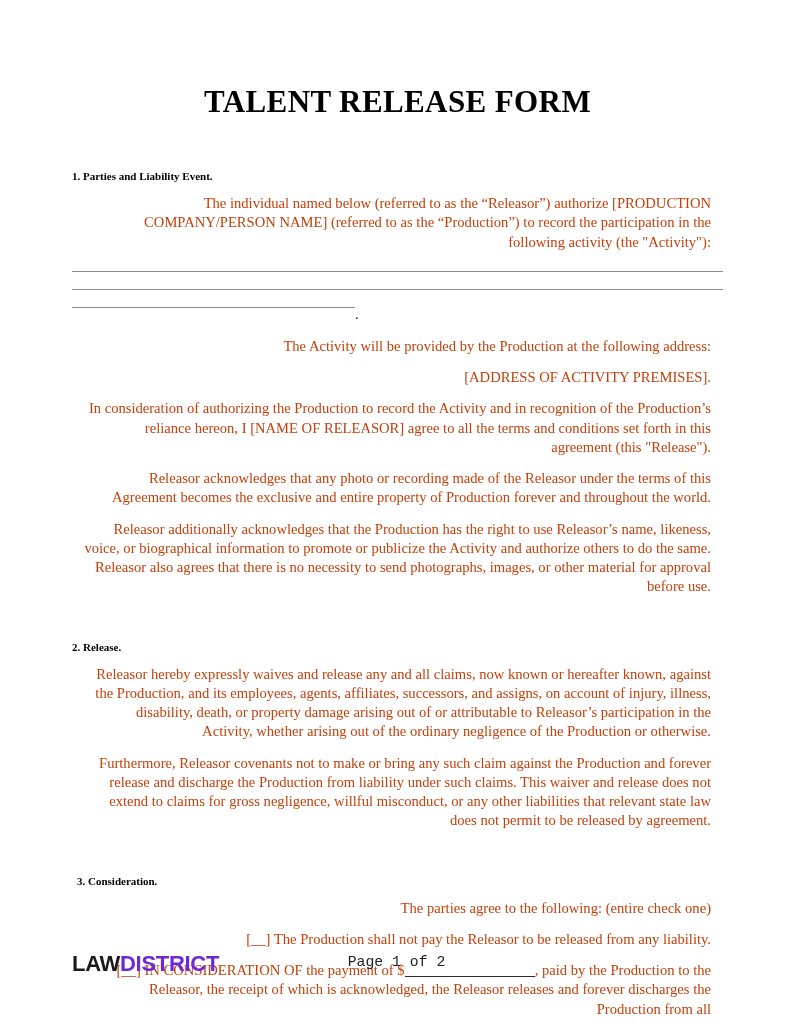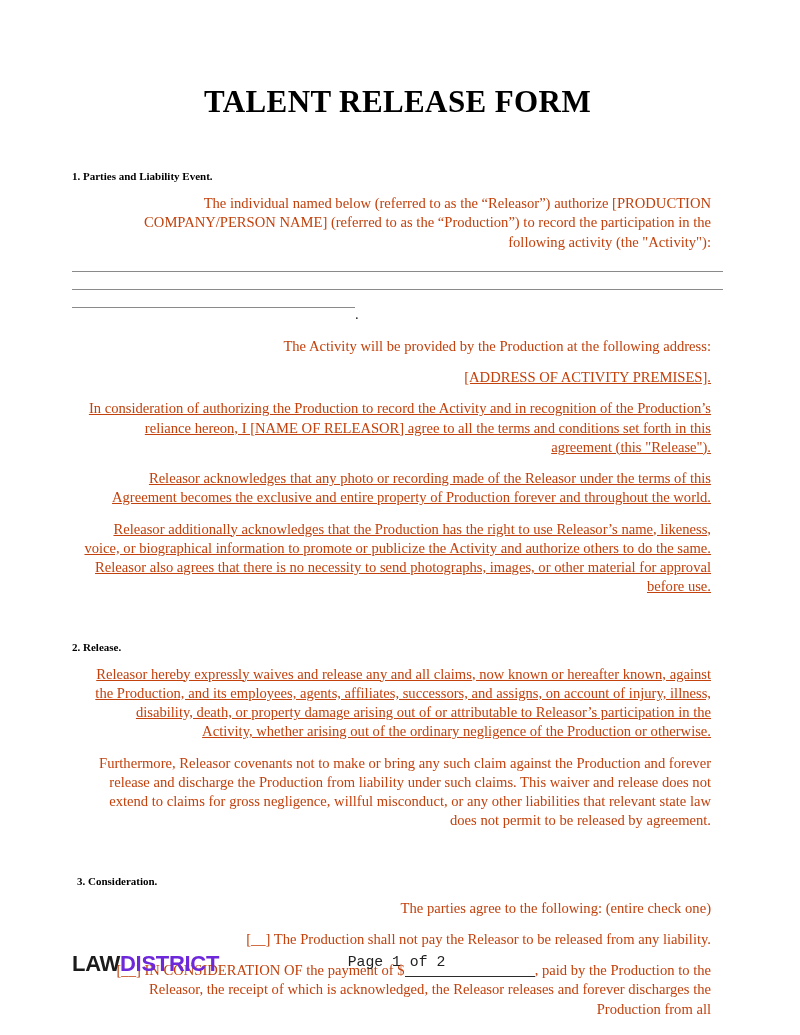--- a/index.html
+++ b/index.html
@@ -52,21 +52,21 @@
   .sec3 { margin-top: 44px; padding-left: 5px; }
 
   
   p.body-text {
     font-size: 14.6px;
     line-height: 1.32;
     margin: 12px;
     color: #c2410c;
     text-align: right;
   }
-  .gap-sm  { margin-top: 15px; text-decoration: underline; }
+  .gap-sm  { margin-top: 15px; }
   .gap-md  { margin-top: 20px; }
   .gap-xl  { margin-top: 38px; }
 
   
   .rules {
     margin-top: 19px;
   }
   .rule {
     height: 1px;
     background: #8a8a8a;

